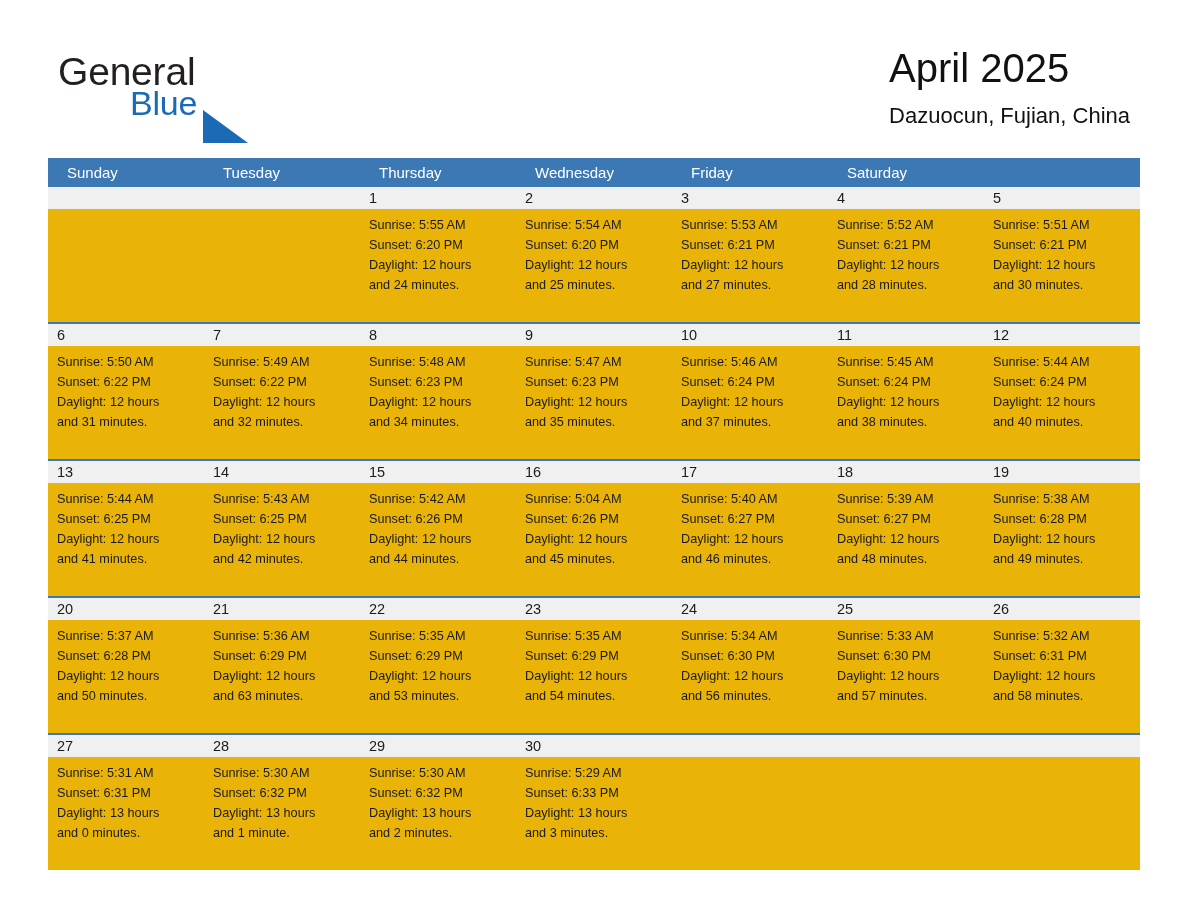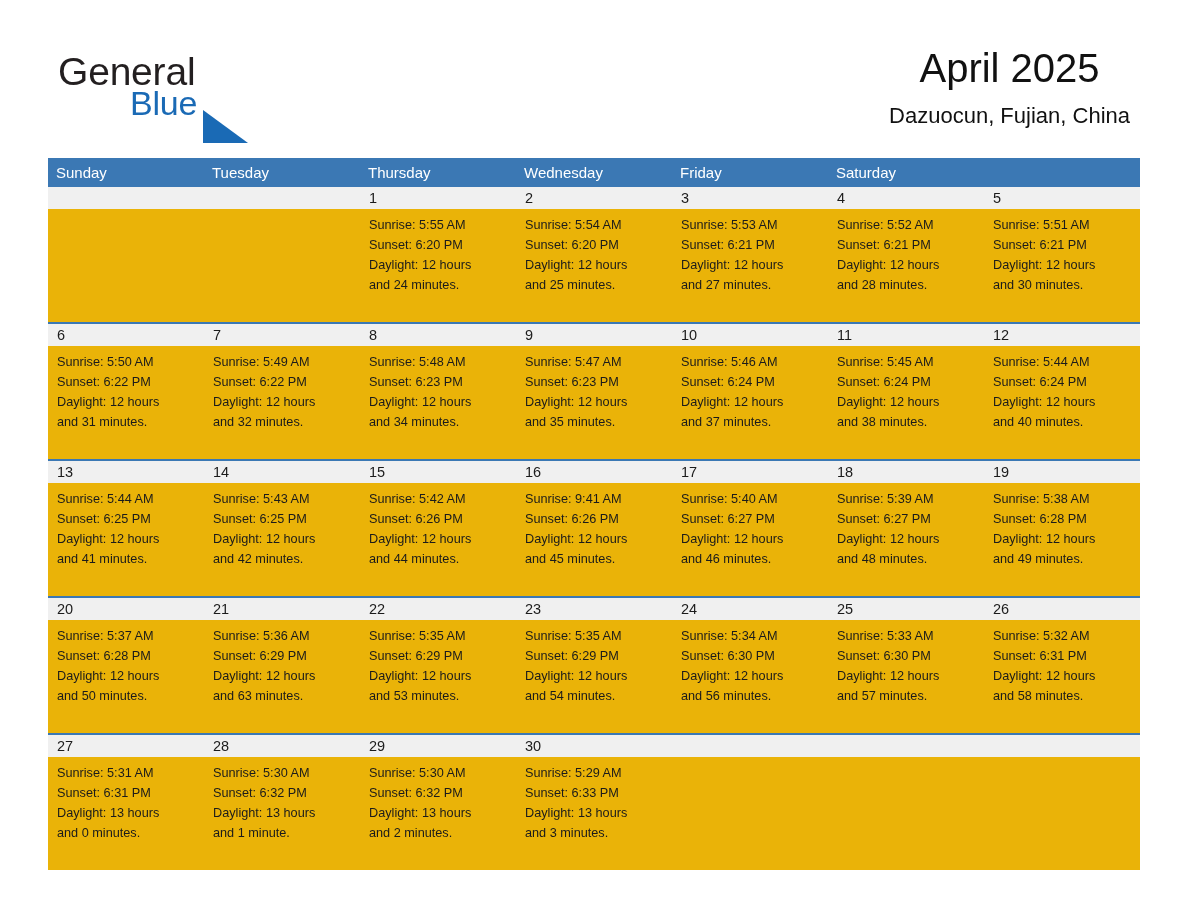--- a/index.html
+++ b/index.html
@@ -54,21 +54,21 @@
     left: 145px;
     top: 58px;
     width: 45px;
     height: 33px;
   }
 
   .title-block {
     position: absolute;
     right: 58px;
     top: 44px;
-    text-align: center;
+    text-align: left;
   }
   .cal-title {
     font-size: 40px;
     font-weight: normal;
     color: #111111;
     line-height: 48px;
     white-space: nowrap;
   }
   .cal-subtitle {
     font-size: 22px;
@@ -89,21 +89,21 @@
 
   .dow-row {
     display: flex;
     background: #3b78b4;
     height: 29px;
   }
   .dow-cell {
     width: 156px;
     flex: 0 0 156px;
     box-sizing: border-box;
-    padding-left: 8px;
+    padding-left: 19px;
     color: #ffffff;
     font-size: 15px;
     line-height: 29px;
     white-space: nowrap;
     overflow: hidden;
   }
 
   .week {
     width: 1092px;
   }
@@ -304,21 +304,21 @@
             <span class="ln">Daylight: 12 hours</span>
             <span class="ln">and 42 minutes.</span>
           </div>
           <div class="detail-cell">
             <span class="ln">Sunrise: 5:42 AM</span>
             <span class="ln">Sunset: 6:26 PM</span>
             <span class="ln">Daylight: 12 hours</span>
             <span class="ln">and 44 minutes.</span>
           </div>
           <div class="detail-cell">
-            <span class="ln">Sunrise: 9:41 AM</span>
+            <span class="ln">Sunrise: 5:04 AM</span>
             <span class="ln">Sunset: 6:26 PM</span>
             <span class="ln">Daylight: 12 hours</span>
             <span class="ln">and 45 minutes.</span>
           </div>
           <div class="detail-cell">
             <span class="ln">Sunrise: 5:40 AM</span>
             <span class="ln">Sunset: 6:27 PM</span>
             <span class="ln">Daylight: 12 hours</span>
             <span class="ln">and 46 minutes.</span>
           </div>

